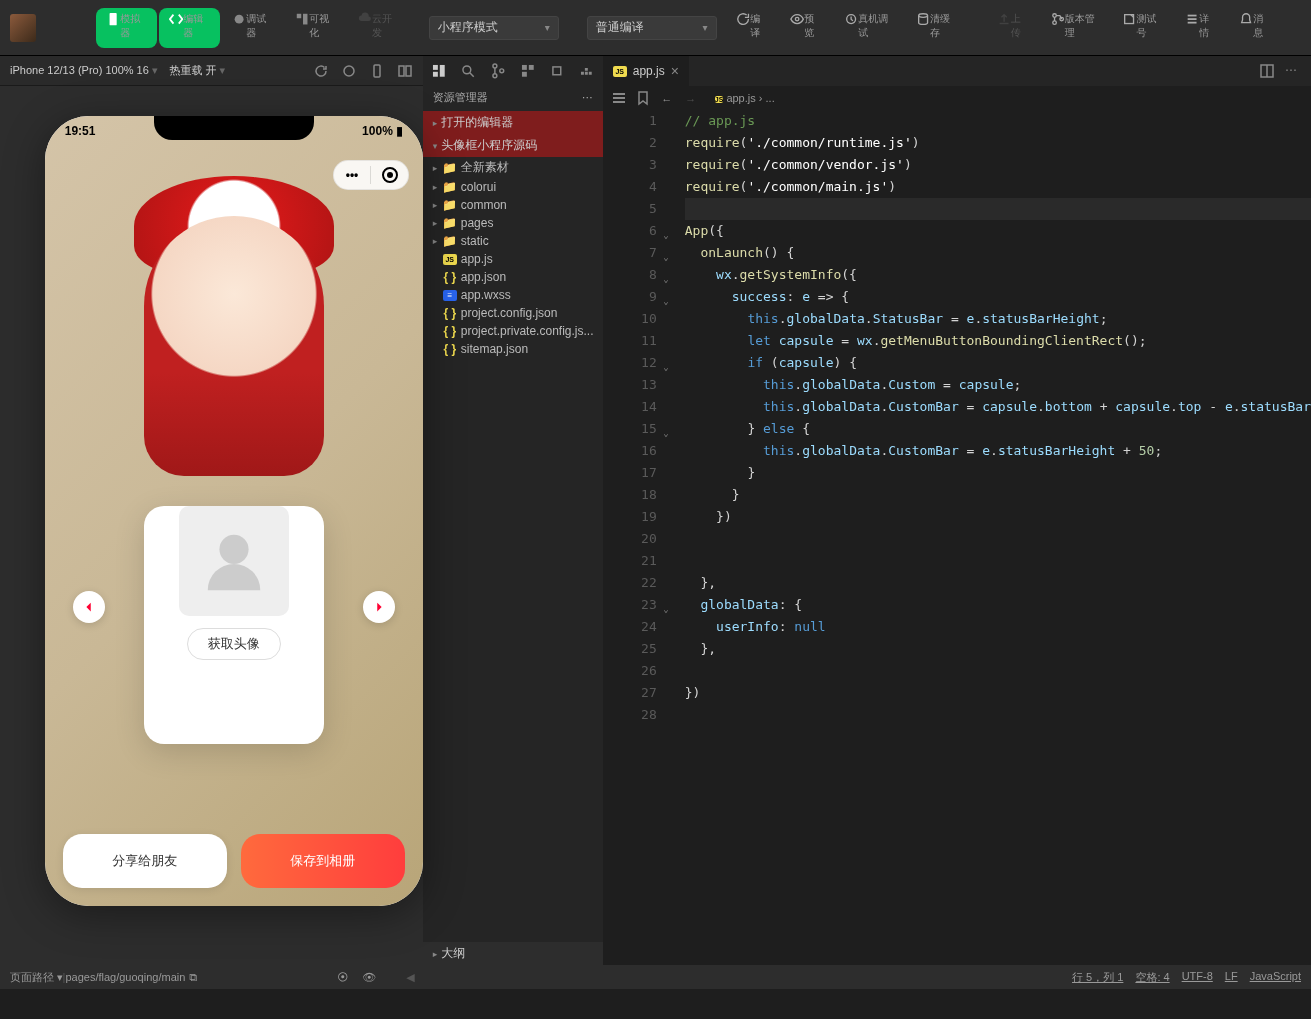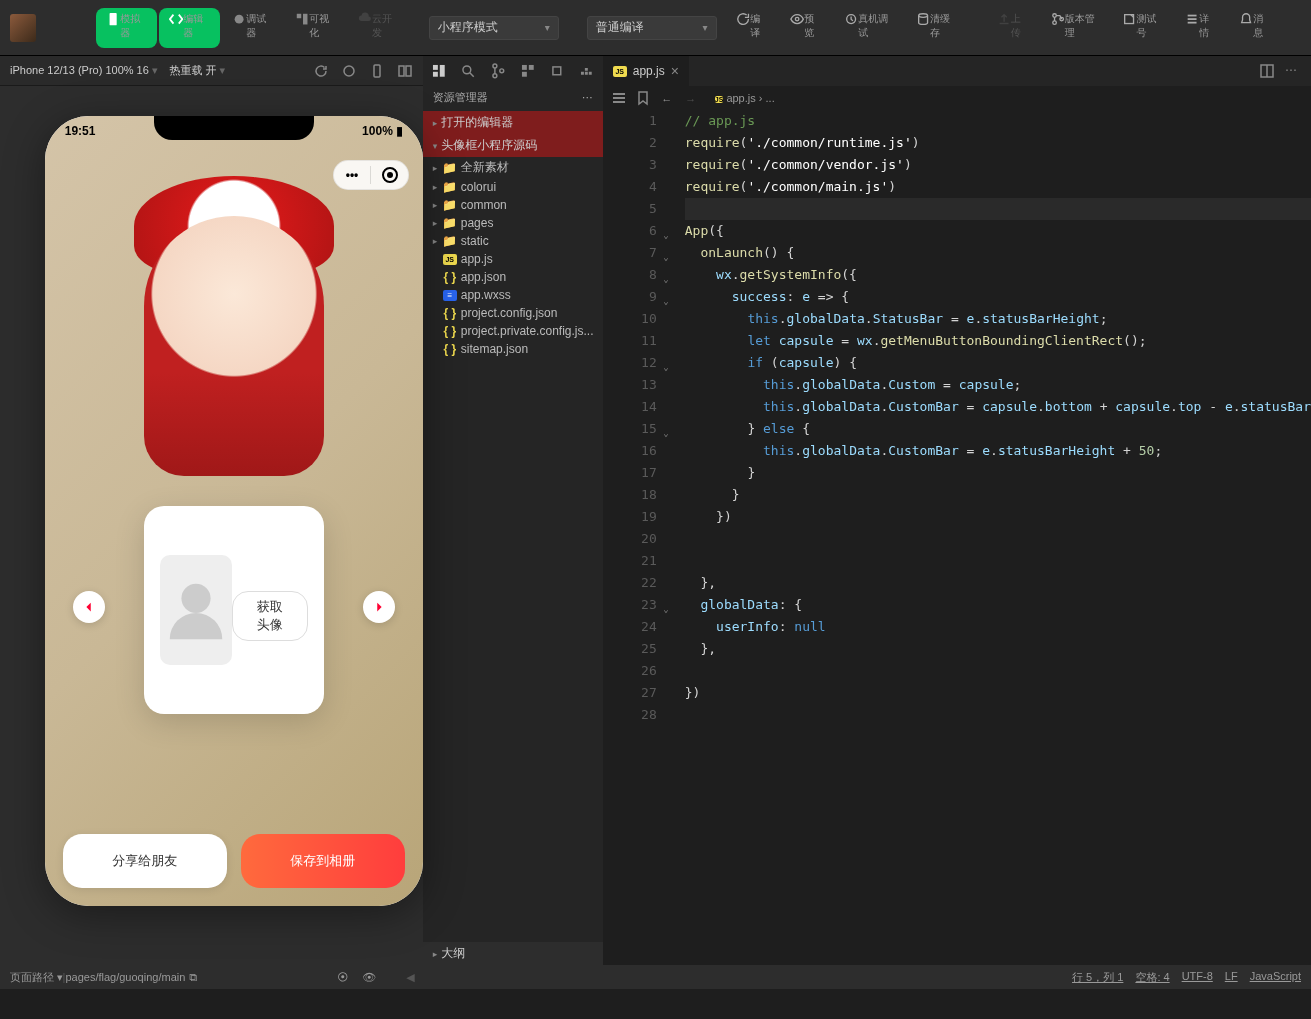--- a/index.html
+++ b/index.html
@@ -37,21 +37,21 @@
 .capsule .dots { flex: 1; text-align: center; font-weight: bold; color: #000; }
 .capsule .sep { width: 1px; height: 18px; background: rgba(0,0,0,.12); }
 .capsule .ring { flex: 1; display: flex; justify-content: center; }
 .capsule .ring span { width: 16px; height: 16px; border: 2px solid #000; border-radius: 50%; display: flex; align-items: center; justify-content: center; }
 .capsule .ring span::after { content: ""; width: 6px; height: 6px; border-radius: 50%; background: #000; }
 
 .character { position: absolute; top: 40px; left: 10px; right: 10px; height: 340px; }
 .char-body { position: absolute; left: 50%; top: 60px; transform: translateX(-50%); width: 180px; height: 260px; background: radial-gradient(circle at 50% 30%, #fbe8d8 0%, #f5d7c4 40%, transparent 41%), linear-gradient(180deg, #c02020 60%, #a01818 100%); border-radius: 90px 90px 40px 40px; }
 .char-hat { position: absolute; left: 50%; top: 20px; transform: translateX(-50%); width: 200px; height: 100px; background: radial-gradient(circle, #fff 40%, #d01818 42%, #b01414 100%); border-radius: 50% 50% 30% 30%; }
 
-.avatar-card { position: absolute; top: 390px; left: 50%; transform: translateX(-50%); width: 180px; height: 208px; background: #fff; border-radius: 20px; box-shadow: 0 8px 30px rgba(0,0,0,.15); display: flex; flex-direction: row; align-items: center; padding: 16px; }
+.avatar-card { position: absolute; top: 390px; left: 50%; transform: translateX(-50%); width: 180px; height: 238px; background: #fff; border-radius: 20px; box-shadow: 0 8px 30px rgba(0,0,0,.15); display: flex; flex-direction: column; align-items: center; }
 .avatar-ph { width: 110px; height: 110px; background: #eee; border-radius: 10px; display: flex; align-items: center; justify-content: center; }
 .avatar-ph svg { width: 70px; height: 70px; fill: #ccc; }
 .get-avatar { margin-top: 12px; padding: 6px 20px; border: 1px solid #ddd; border-radius: 16px; background: #fff; font-size: 13px; cursor: pointer; color:#333; }
 .nav-arrow { position: absolute; top: 475px; width: 32px; height: 32px; background: #fff; border-radius: 50%; display: flex; align-items: center; justify-content: center; box-shadow: 0 2px 8px rgba(0,0,0,.15); cursor: pointer; }
 .nav-arrow.left { left: 28px; } .nav-arrow.right { right: 28px; }
 .nav-arrow svg { width: 14px; height: 14px; fill: #f03; }
 
 .tabs-card { position: absolute; top: 598px; left: 18px; right: 18px; background: #fff; border-radius: 12px; padding: 12px; box-shadow: 0 4px 20px rgba(0,0,0,.1); }
 .tabs-row { display: flex; gap: 16px; font-size: 14px; margin-bottom: 10px; }
 .tabs-row span { color: #666; cursor: pointer; }

